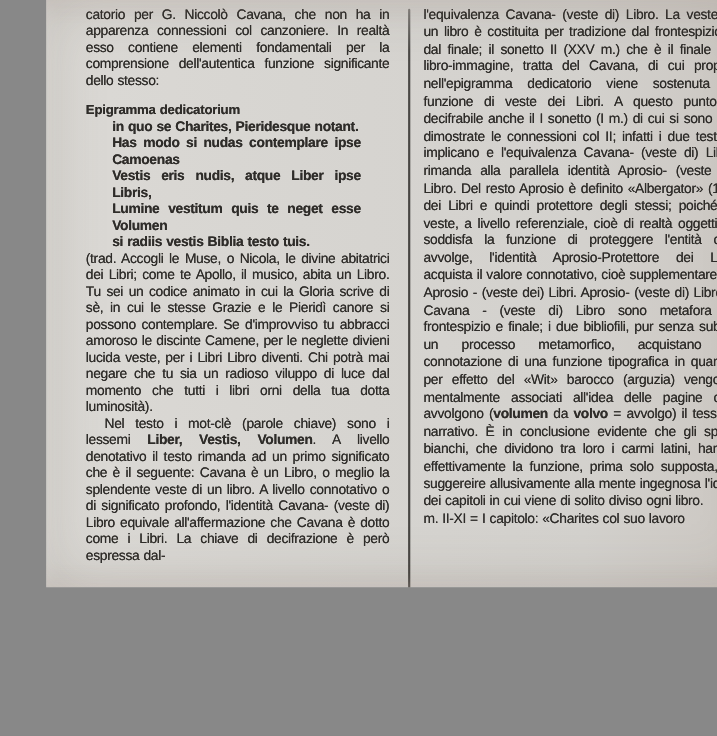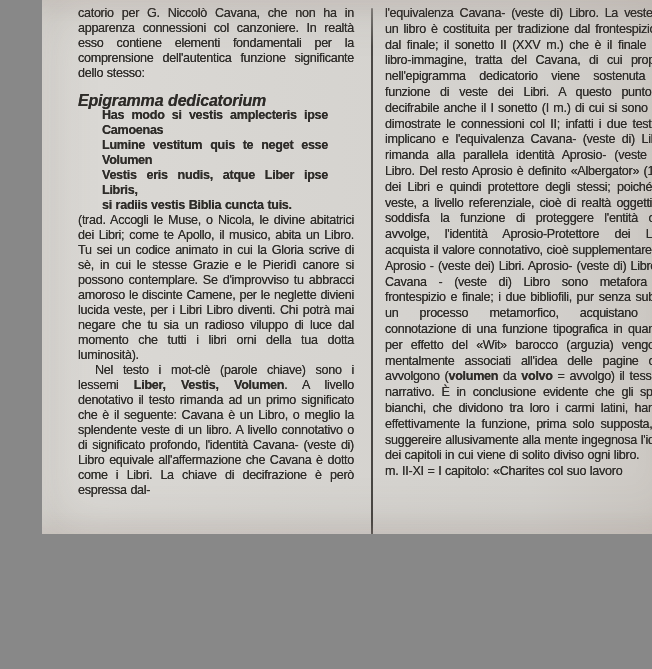--- a/index.html
+++ b/index.html
@@ -36,23 +36,22 @@
   }
   .col.left  { left: 36px;  width: 276px; line-height: 15.0px; }
   .col.right { left: 343px; width: 283px; line-height: 15.8px; }
 
   .para { margin: 0; }
   .para.indent { text-indent: 17px; }
 
   .heading {
     margin: 12px 0 0 0;
     font-weight: bold;
-    font-size: 16px;
+    font-size: 12px;
     letter-spacing: -0.2px;
-    font-style: italic;
   }
 
   .verse { margin: 0 0 0 24px; width: 226px; font-weight: bold; }
   .verse-line { text-align: justify; }
 
   b { font-weight: bold; }
 
   .divider {
     position: absolute;
     left: 329px;
@@ -80,24 +79,25 @@
 <body>
 
 <div class="page">
 
   <div class="col left">
     <p class="para">catorio per G. Niccolò Cavana, che non ha in apparenza connessioni col canzoniere. In realtà esso contiene elementi fondamentali per la comprensione dell'autentica funzione significante dello stesso:</p>
 
     <p class="heading">Epigramma dedicatorium</p>
 
     <div class="verse">
-      <div class="verse-line">Has modo si vestis amplecteris ipse Camoenas</div>
+      <div class="verse-line">in quo se Charites, Pieridesque notant.</div>
+      <div class="verse-line">Has modo si nudas contemplare ipse Camoenas</div>
+      <div class="verse-line">Vestis eris nudis, atque Liber ipse Libris,</div>
       <div class="verse-line">Lumine vestitum quis te neget esse Volumen</div>
-      <div class="verse-line">Vestis eris nudis, atque Liber ipse Libris,</div>
-      <div class="verse-line">si radiis vestis Biblia cuncta tuis.</div>
+      <div class="verse-line">si radiis vestis Biblia testo tuis.</div>
     </div>
 
     <p class="para">(trad. Accogli le Muse, o Nicola, le divine abitatrici dei Libri; come te Apollo, il musico, abita un Libro. Tu sei un codice animato in cui la Gloria scrive di sè, in cui le stesse Grazie e le Pieridì canore si possono contemplare. Se d'improvviso tu abbracci amoroso le discinte Camene, per le neglette divieni lucida veste, per i Libri Libro diventi. Chi potrà mai negare che tu sia un radioso viluppo di luce dal momento che tutti i libri orni della tua dotta luminosità).</p>
 
     <p class="para indent"><span>Nel testo i mot-clè (parole chiave) sono i lessemi </span><b>Liber, Vestis, Volumen</b><span>. A livello denotativo il testo rimanda ad un primo significato che è il seguente: Cavana è un Libro, o meglio la splendente veste di un libro. A livello connotativo o di significato profondo, l'identità Cavana- (veste di) Libro equivale all'affermazione che Cavana è dotto come i Libri. La chiave di decifrazione è però espressa dal-</span></p>
   </div>
 
   <div class="divider"></div>
 
   <div class="col right">

